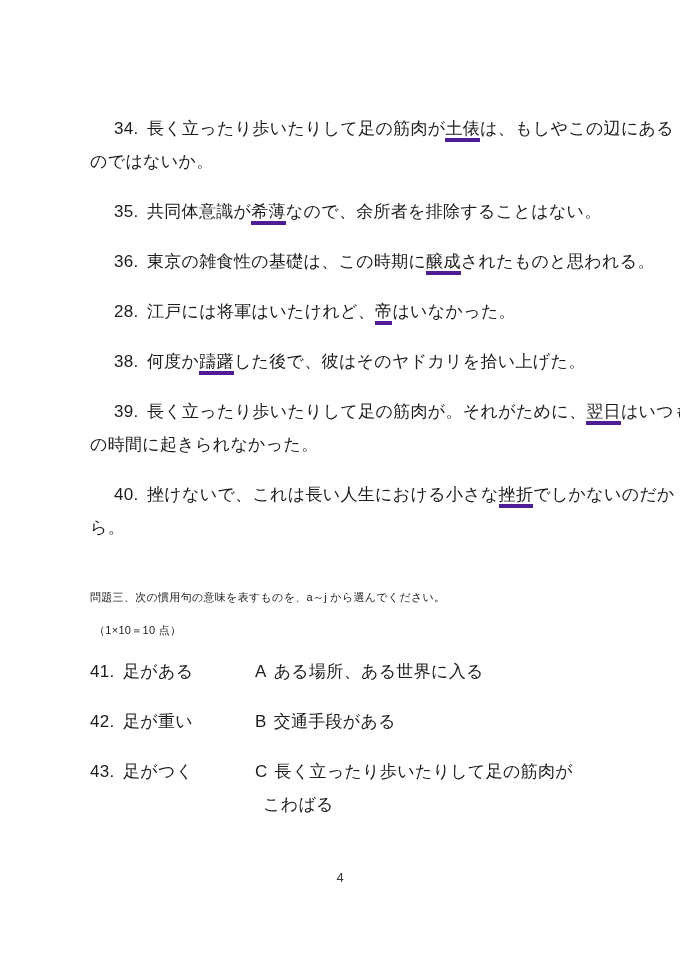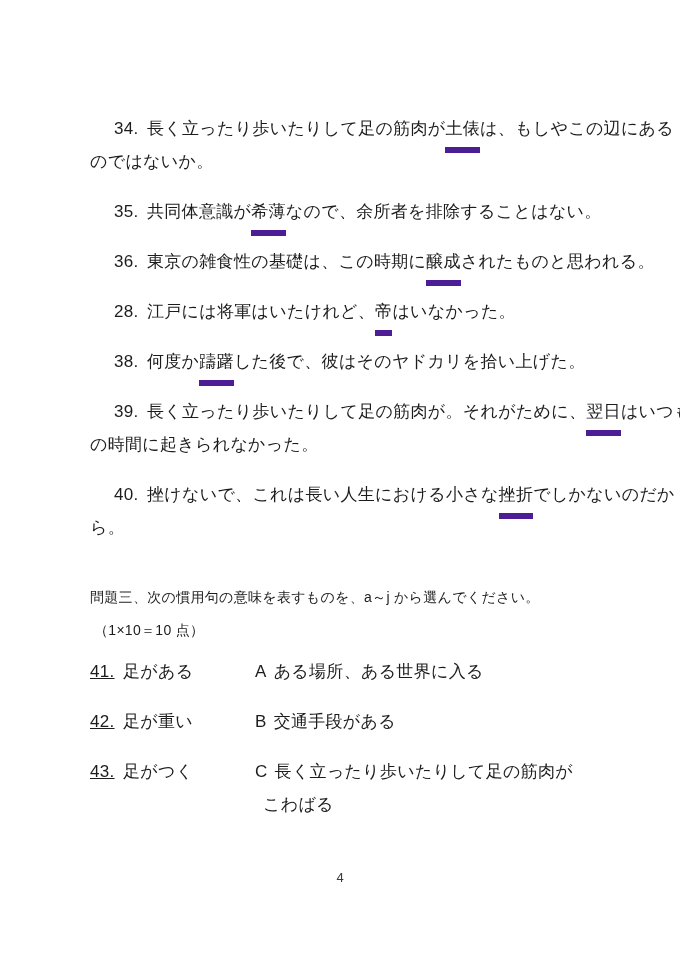--- a/index.html
+++ b/index.html
@@ -31,42 +31,41 @@
   }
   .q .line {
     white-space: nowrap;
   }
   .qnum {
     display: inline-block;
     min-width: 33px;
     margin-left: 24px;
   }
   .u {
-    border-bottom: 6px solid #4c1d95;
-    padding-bottom: 9px;
+    border-bottom: 4px solid #4c1d95;
+    padding-bottom: 0;
   }
   .section-head {
-    font-size: 14px;
+    font-size: 11px;
     line-height: 33px;
     margin: 37px 0 8px 0;
     letter-spacing: 0.3px;
   }
   .section-head .points-line {
     padding-left: 4px;
   }
   .match-row {
     display: flex;
     font-size: 17px;
     line-height: 33px;
     margin: 0 0 17px 0;
     letter-spacing: 0.3px;
   }
   .m-num {
     flex: 0 0 33px;
-    text-decoration: underline;
   }
   .m-phrase {
     flex: 0 0 132px;
   }
   .m-option {
     flex: 1 1 auto;
   }
   .opt-label {
     margin-right: 7px;
   }

